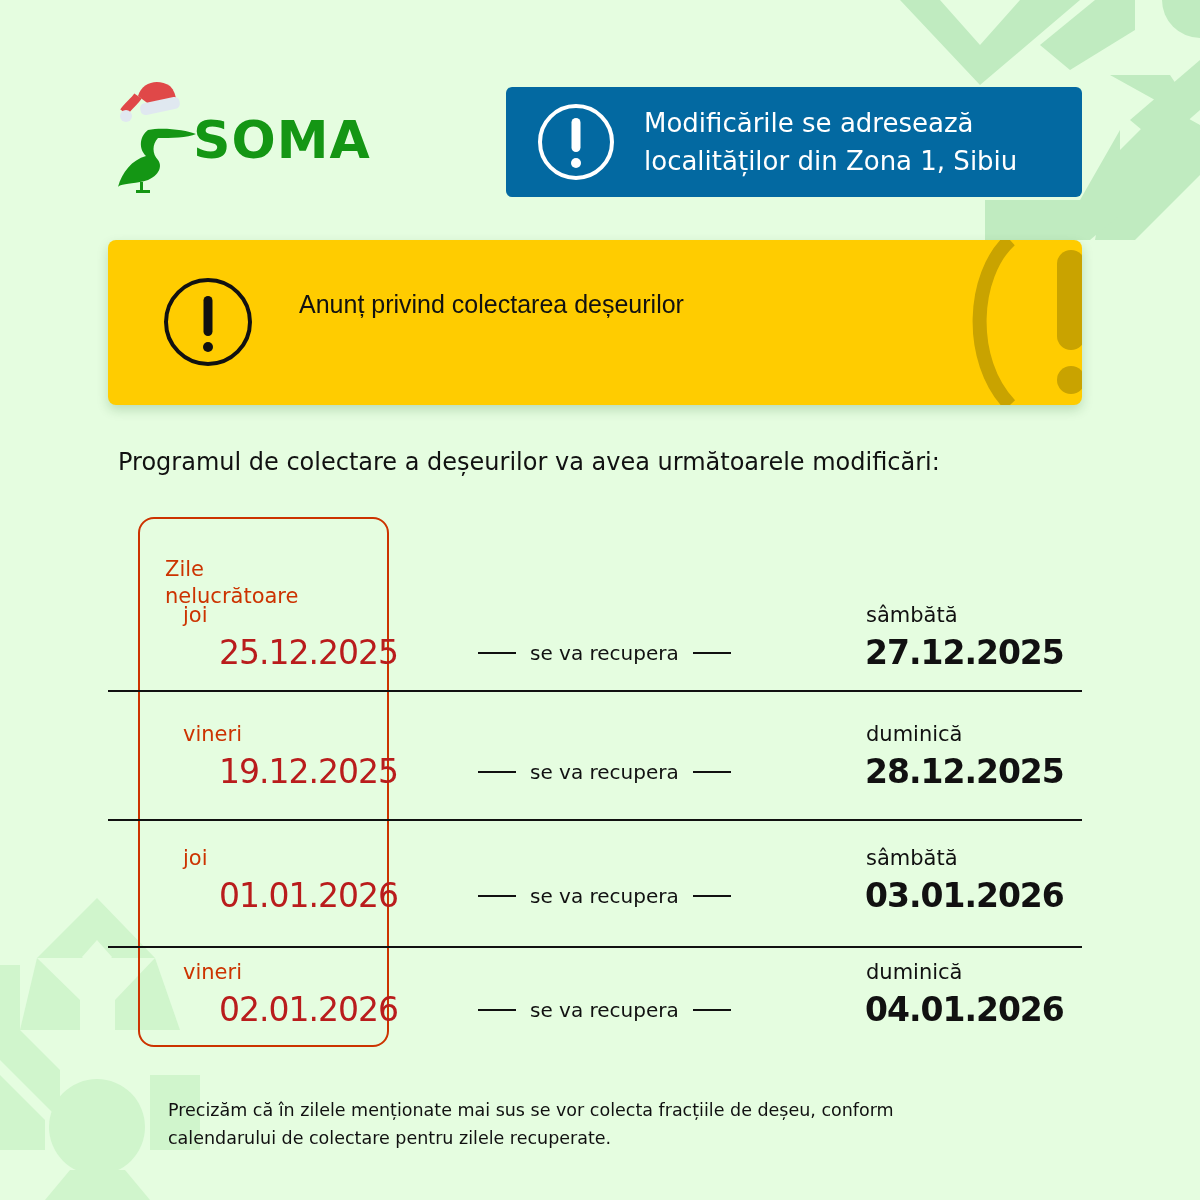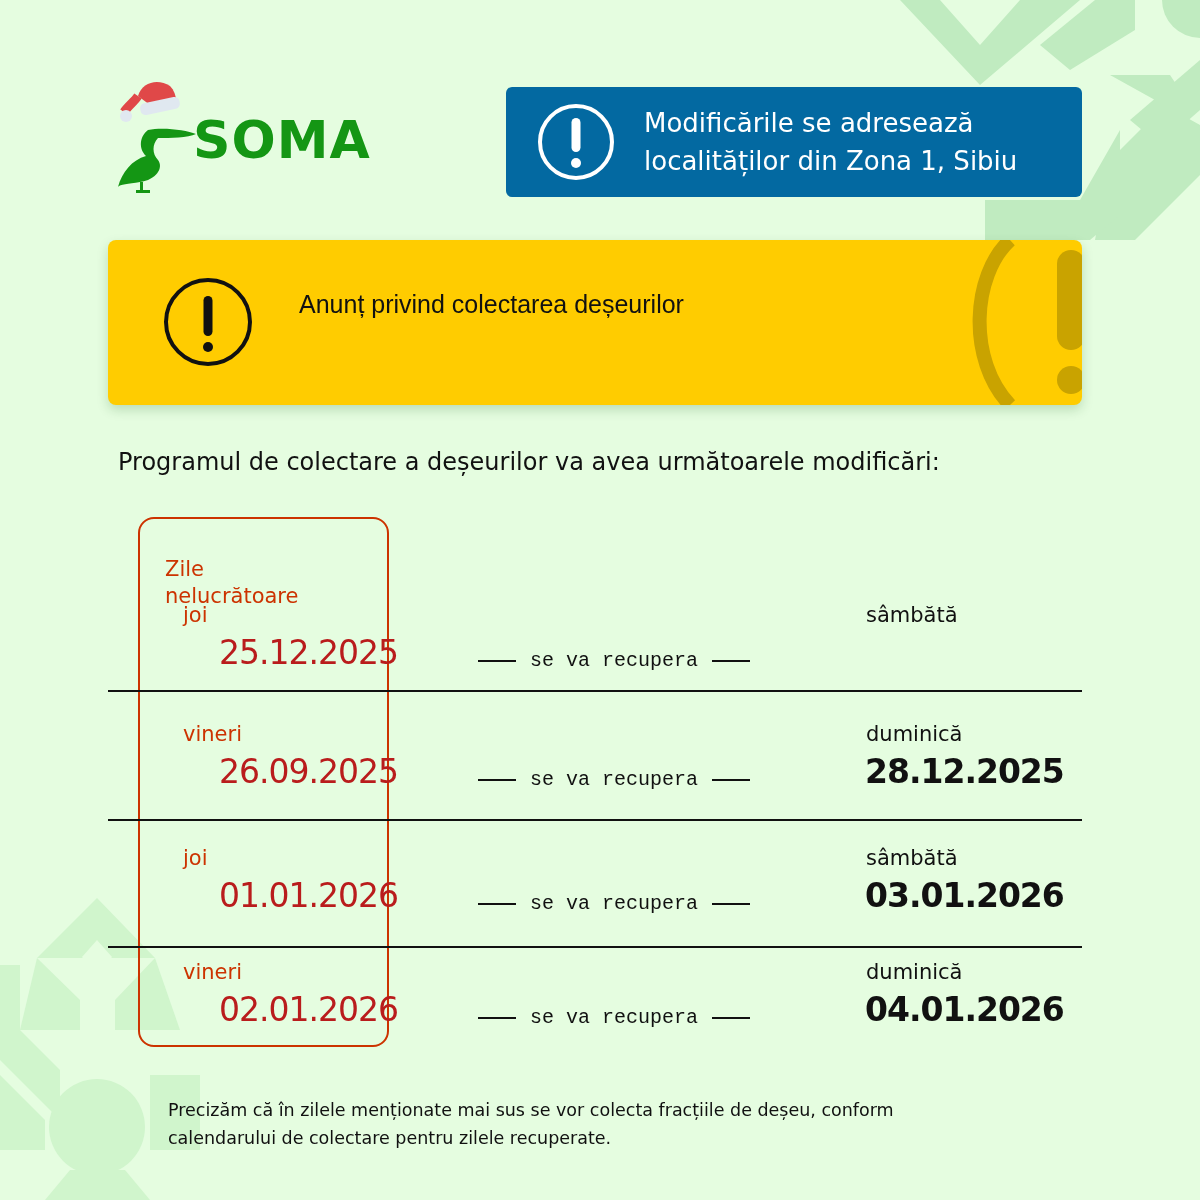--- a/index.html
+++ b/index.html
@@ -71,21 +71,21 @@
   }
   .date-red {
     position: absolute; left: 165px; top: 30px;
     color: #b91c1c; font-size: 33px; font-weight: normal; letter-spacing: -1px; margin-left: 38px;
   }
   .recover {
     position: absolute; left: 462px; top: 38px;
     display: flex; align-items: center; font-size: 20px; color: #111;
   }
   .dash { width: 38px; height: 2px; background: #111; }
-  .recover-label { margin: 8px 14px; font-family: Liberation Mono, monospace; }
+  .recover-label { margin: 0 14px; }
   .day-black {
     position: absolute; left: 850px; top: 0;
     color: #111; font-size: 21px;
   }
   .date-black {
     position: absolute; left: 849px; top: 30px;
     color: #111; font-size: 33px; font-weight: bold; letter-spacing: -1px;
   }
 
   .footnote {
@@ -175,25 +175,26 @@
 
 <div class="row" style="top:603px;">
   <div class="day-red">joi</div>
   <div class="date-red">25.12.2025</div>
   <div class="recover">
     <span class="dash"></span>
     <span class="recover-label">se va recupera</span>
     <span class="dash"></span>
   </div>
   <div class="day-black">sâmbătă</div>
+  <div class="date-black">27.12.2025</div>
 </div>
 
 <div class="row" style="top:722px;">
   <div class="day-red">vineri</div>
-  <div class="date-red">26.09.2025</div>
+  <div class="date-red">19.12.2025</div>
   <div class="recover">
     <span class="dash"></span>
     <span class="recover-label">se va recupera</span>
     <span class="dash"></span>
   </div>
   <div class="day-black">duminică</div>
   <div class="date-black">28.12.2025</div>
 </div>
 
 <div class="row" style="top:846px;">

